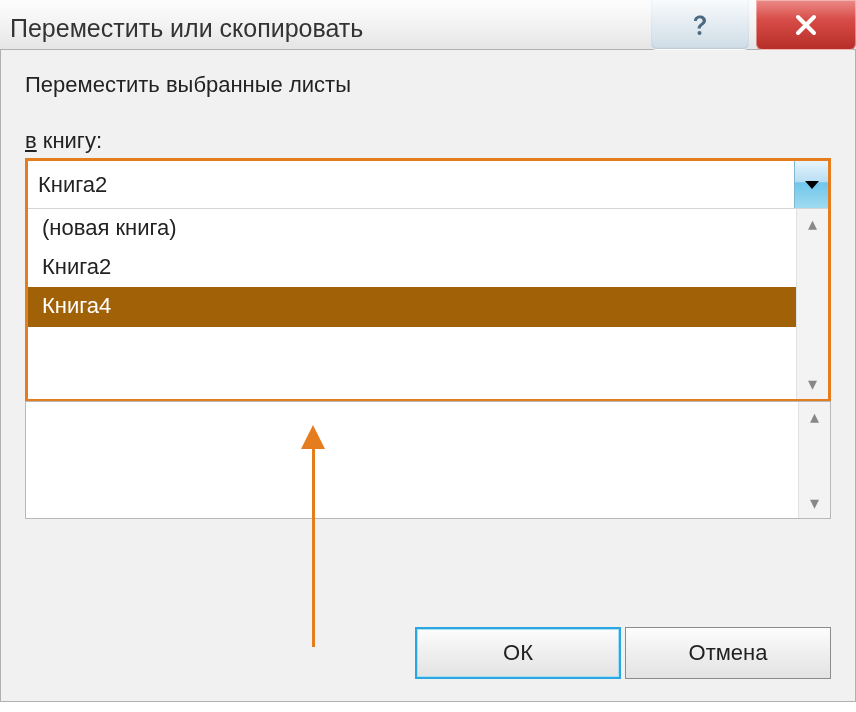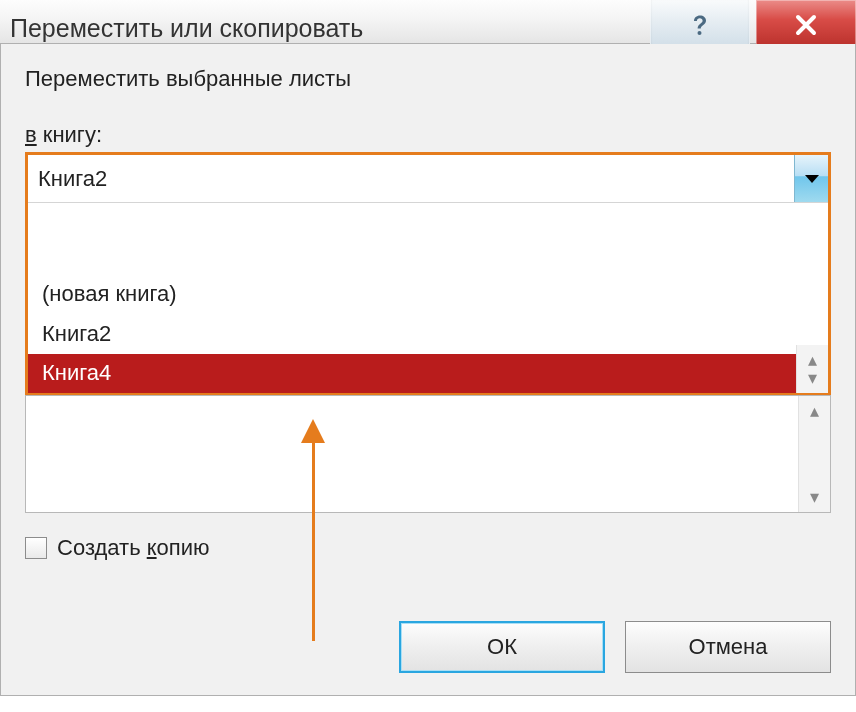--- a/index.html
+++ b/index.html
@@ -10,21 +10,21 @@
     color: #222;
     background: #fff;
     width: 856px;
     height: 712px;
     overflow: hidden;
   }
 
   
   .titlebar {
     position: relative;
-    height: 44px;
+    height: 50px;
     border-bottom: 1px solid #b0b0b0;
     background: linear-gradient(180deg, #fdfdfd 0%, #f4f4f4 45%, #e5e5e5 100%);
   }
   .titlebar-title {
     position: absolute;
     left: 10px;
     top: 14px;
     font-size: 25px;
     color: #333;
   }
@@ -101,30 +101,29 @@
     width: 0; height: 0;
     border-left: 7px solid transparent;
     border-right: 7px solid transparent;
     border-top: 8px solid #000;
   }
 
   .droplist {
     position: relative;
     height: 190px;
     display: flex;
-    align-items: flex-end;
   }
   .droplist-items { flex: 1; }
   .item {
     padding: 1px 10px 3px 14px;
     line-height: 1.6;
     white-space: nowrap;
   }
   .item.selected {
-    background: #b91c1c;
+    background: #a16207;
     color: #fff;
   }
   .scroll {
     width: 32px;
     background: #f3f3f3;
     border-left: 1px solid #e1e1e1;
     display: flex;
     flex-direction: column;
     justify-content: space-between;
     align-items: center;
@@ -180,21 +179,21 @@
     height: 22px;
     border: 1px solid #8c8c8c;
     background: linear-gradient(180deg,#fff,#e9e9e9);
   }
 
   .actions {
     position: absolute;
     right: 24px;
     bottom: 22px;
     display: flex;
-    gap: 20px;
+    gap: 4px;
   }
   .btn {
     min-width: 206px;
     height: 52px;
     border: 1px solid #8c8c8c;
     background: linear-gradient(180deg,#fdfdfd 0%, #f0f0f0 45%, #e3e3e3 100%);
     display: flex;
     align-items: center;
     justify-content: center;
     font-size: 22px;
@@ -254,26 +253,20 @@
   </div>
 
   <div class="listbox2">
     <div class="body"></div>
     <div class="scroll">
       <div class="chev">▴</div>
       <div class="chev">▾</div>
     </div>
   </div>
 
-  <div class="checkbox-row">
-    <div class="cbox"></div>
-    <div>
-      <span>Создать </span><span class="underline-first">к</span><span>опию</span>
-    </div>
-  </div>
 
   <div class="actions">
     <div class="btn default">ОК</div>
     <div class="btn">Отмена</div>
   </div>
 
   <div class="arrow-annot">
     <div class="head"></div>
     <div class="shaft"></div>
   </div>

